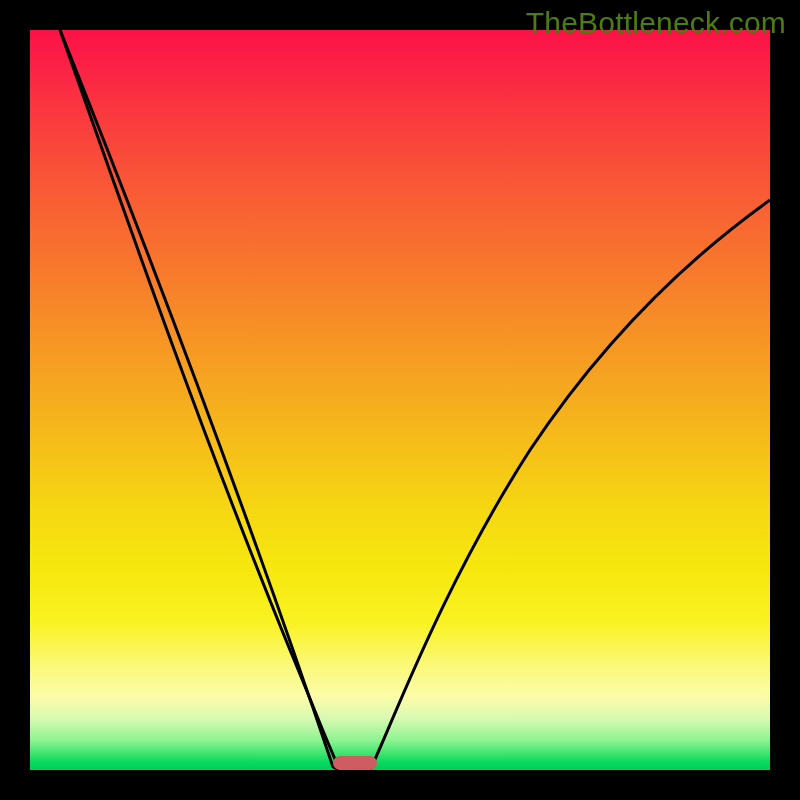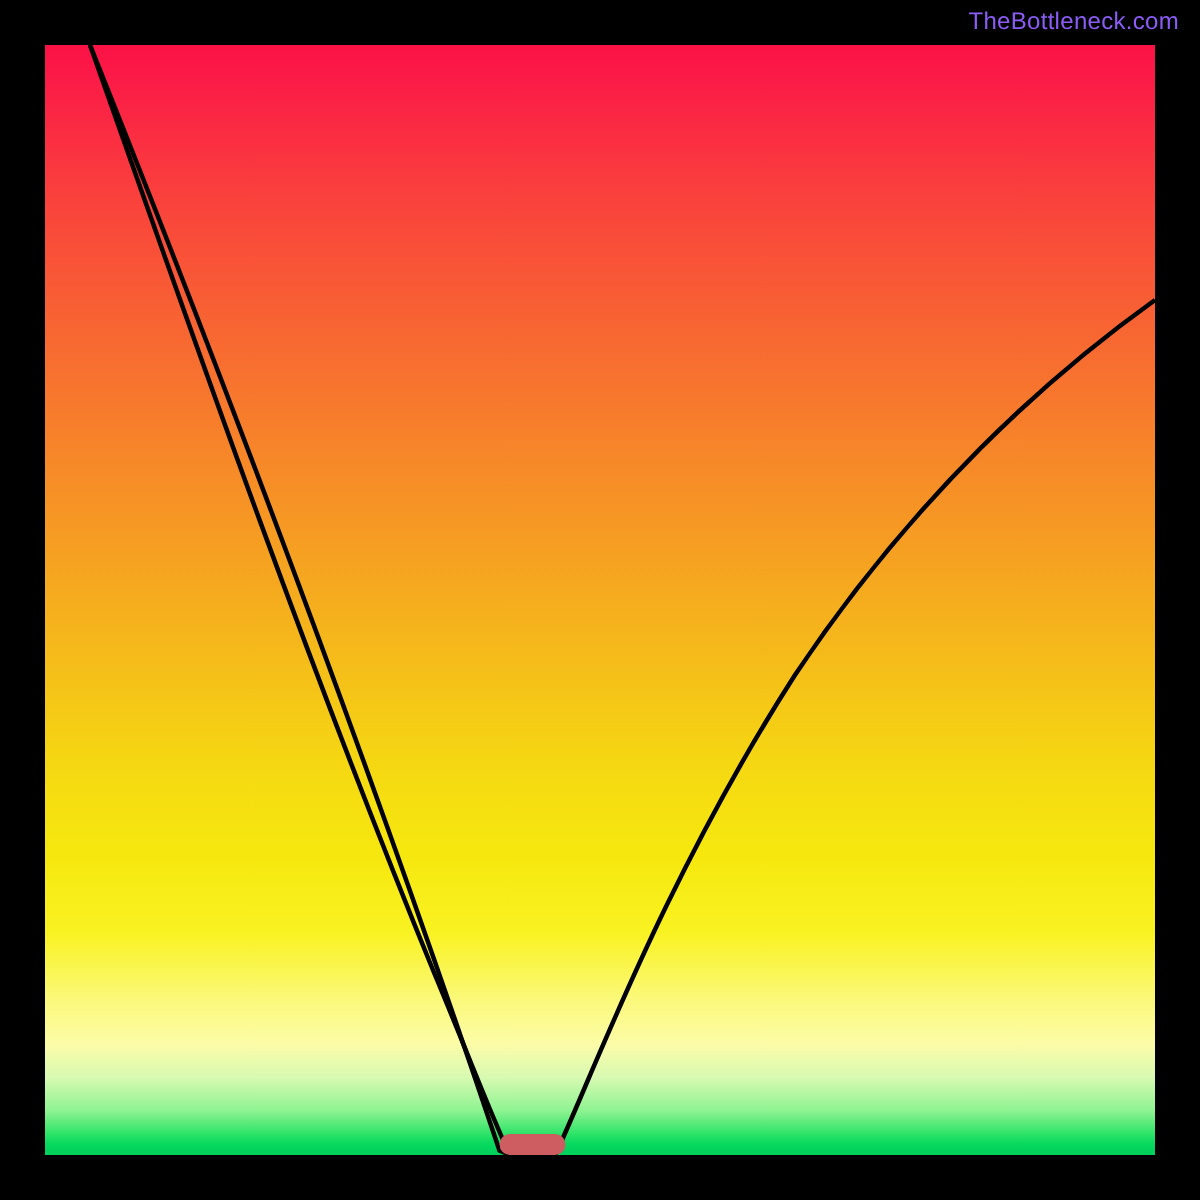--- a/index.html
+++ b/index.html
@@ -14,22 +14,22 @@
     position: relative;
     width: 800px;
     height: 800px;
     background: #000;
   }
   .watermark {
     position: absolute;
     top: 6px;
     right: 14px;
     font-family: Arial, Helvetica, sans-serif;
-    font-size: 16px;
-    color: #8b5cf6;
+    font-size: 30px;
+    color: #4d7c0f;
     letter-spacing: 0.2px;
     z-index: 10;
   }
   .plot-area {
     position: absolute;
     left: 30px;
     top: 30px;
     width: 740px;
     height: 740px;
     overflow: hidden;

